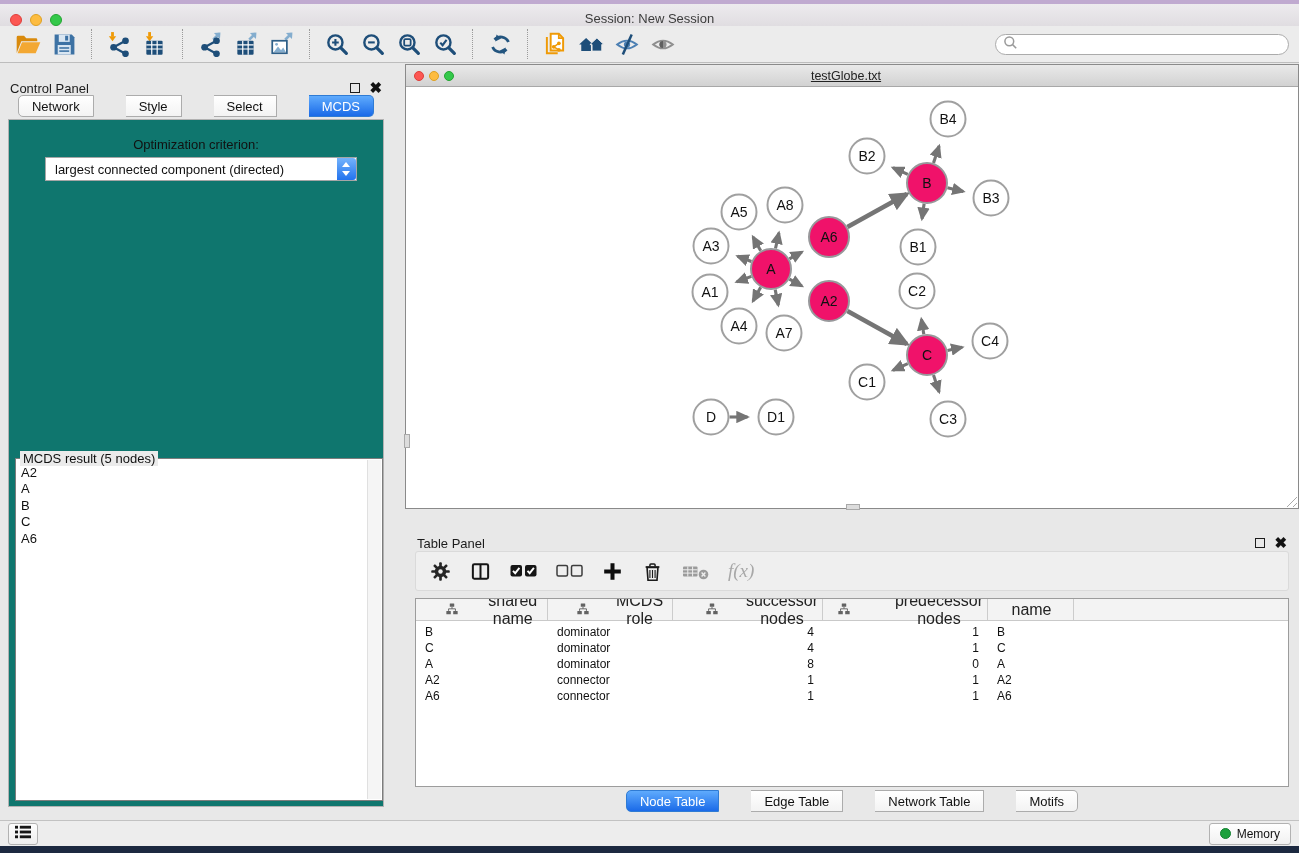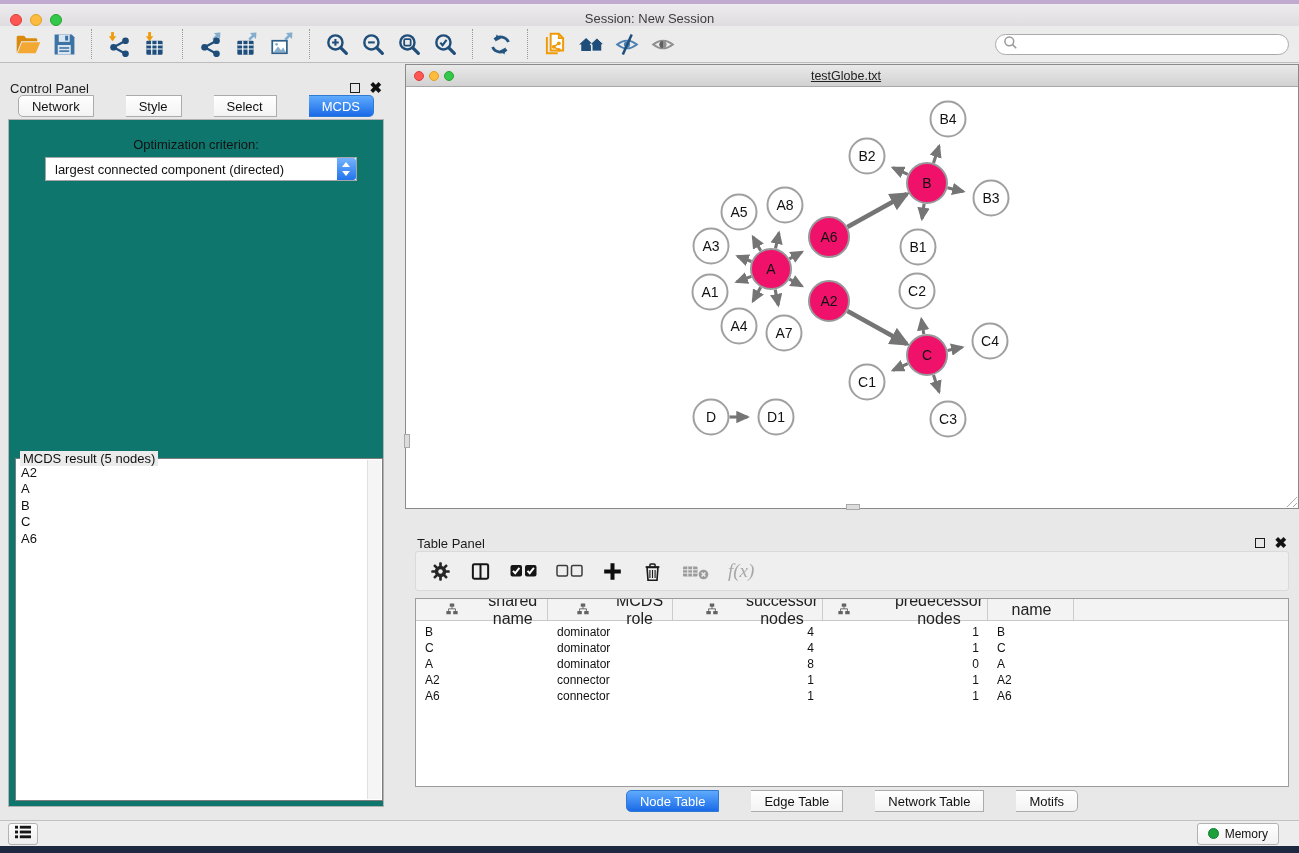--- a/index.html
+++ b/index.html
@@ -97,21 +97,21 @@
   .td.right { text-align:right; }
   .c0{width:132px;} .c1{width:125px;} .c2{width:150px;} .c3{width:165px;gap:36px;} .c4{width:86px;}
   .tbody { padding-top:3px; }
   .tp-tabs { position:absolute; top:272px; left:0; right:0; display:flex; justify-content:center; }
 
   
   .statusbar { position:absolute; left:0; top:820px; right:0; height:26px; background:#ededed;
     border-top:1px solid #c2c2c2; display:flex; align-items:center; }
   .status-left-btn { margin-left:8px; width:30px; height:22px; background:linear-gradient(#fdfdfd,#eeeeee);
     border:1px solid #b2b2b2; border-radius:3px; display:flex; align-items:center; justify-content:center; cursor:pointer; }
-  .memory-btn { margin-left:auto; margin-right:20px; height:22px; background:linear-gradient(#ffffff,#f1f1f1);
+  .memory-btn { margin-left:auto; margin-right:8px; height:22px; background:linear-gradient(#ffffff,#f1f1f1);
     border:1px solid #b2b2b2; border-radius:3px; display:flex; align-items:center; gap:6px; padding:0 10px;
     font-size:12px; color:#111; cursor:pointer; }
   .memory-dot { width:11px; height:11px; border-radius:50%; background:#1ba03c; border:1px solid #128030; }
   .bottom-strip { position:absolute; left:0; top:846px; right:0; height:7px; background:#1c2940; }
 </style>
 </head>
 <body>
 
 <div class="top-strip"></div>
 

